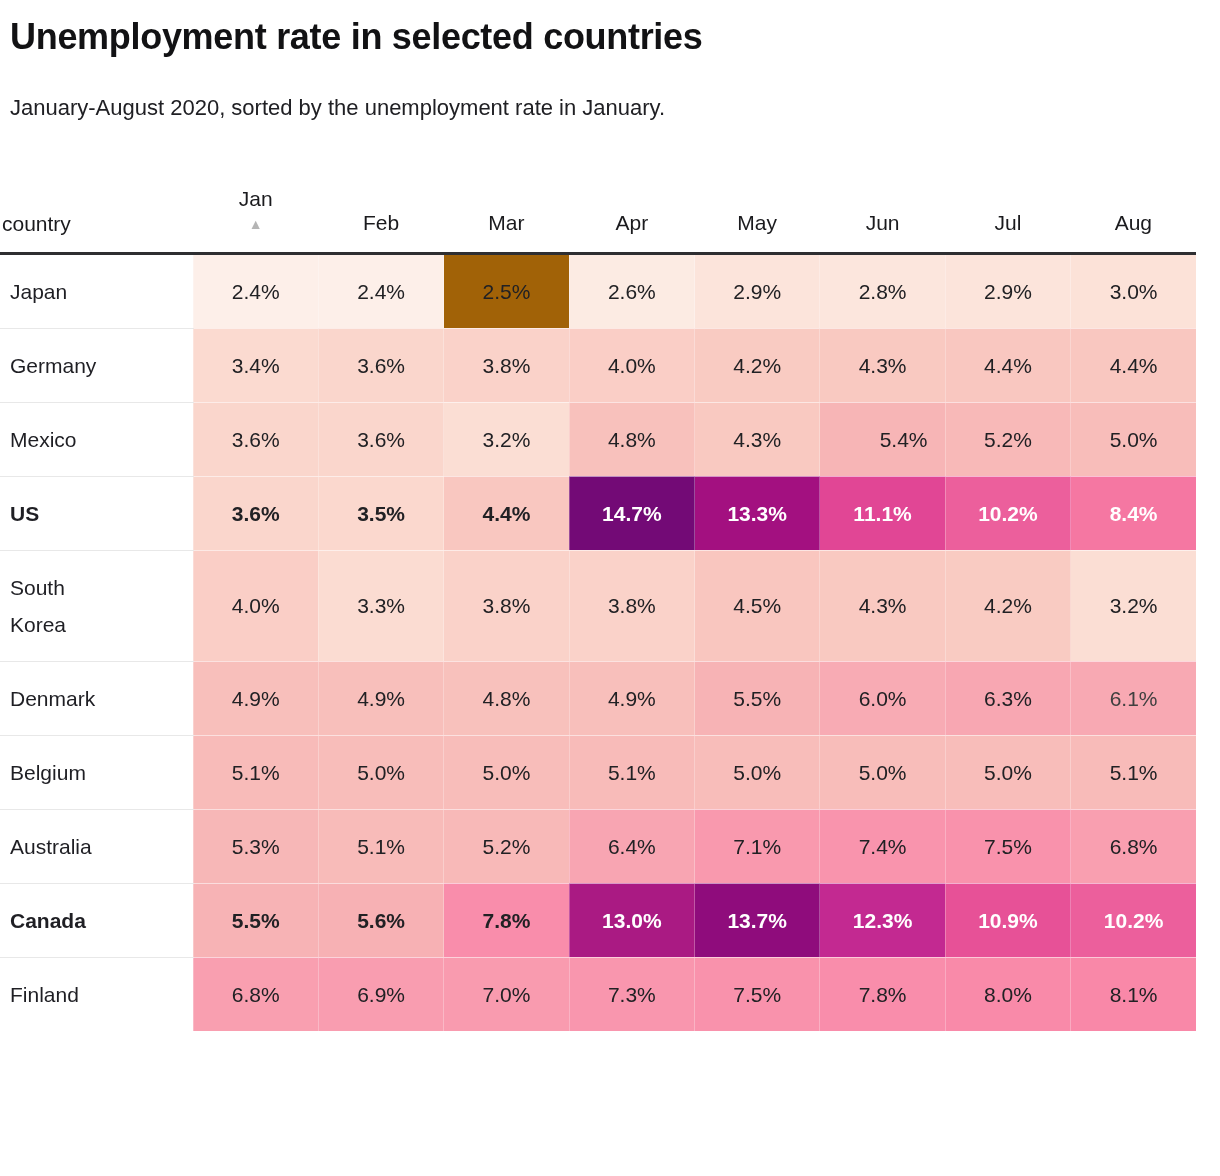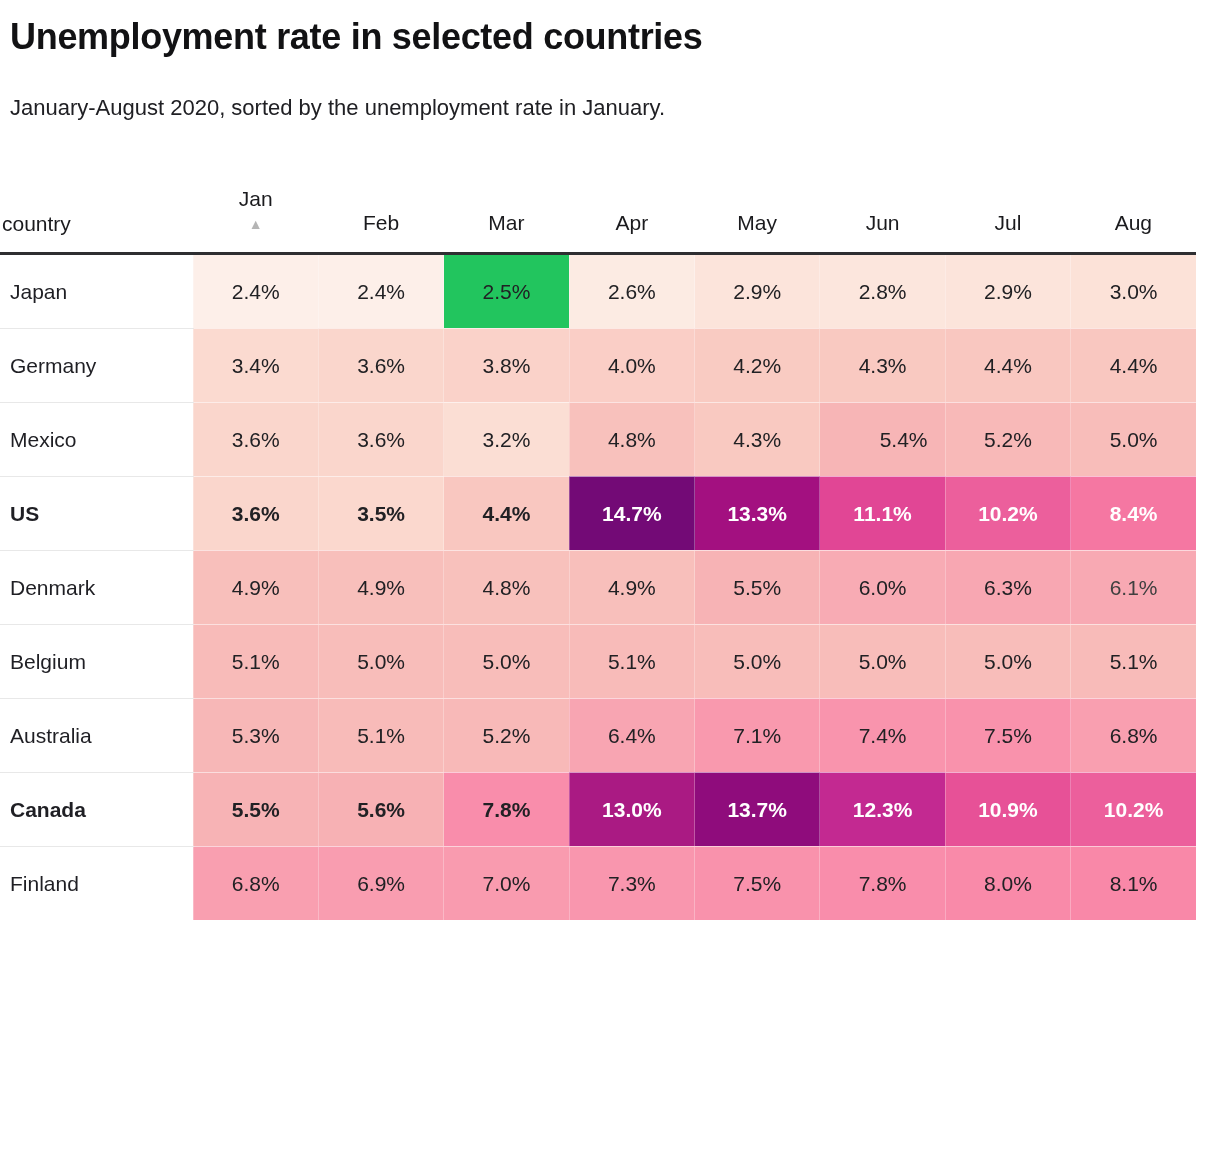--- a/index.html
+++ b/index.html
@@ -120,21 +120,21 @@
             <span class="month-label">Aug</span>
           </th>
         </tr>
     </thead>
     <tbody>
 
     <tr>
           <th class="country-cell">Japan</th>
           <td class="val-cell" style="background: rgb(253, 239, 233); color: rgb(33, 33, 36);">2.4%</td>
           <td class="val-cell" style="background: rgb(253, 239, 233); color: rgb(33, 33, 36);">2.4%</td>
-          <td class="val-cell" style="background: #22c55e; color: rgb(33, 33, 36);">2.5%</td>
+          <td class="val-cell" style="background: #a16207; color: rgb(33, 33, 36);">2.5%</td>
           <td class="val-cell" style="background: rgb(252, 235, 227); color: rgb(33, 33, 36);">2.6%</td>
           <td class="val-cell" style="background: rgb(252, 228, 219); color: rgb(33, 33, 36);">2.9%</td>
           <td class="val-cell" style="background: rgb(252, 230, 221); color: rgb(33, 33, 36);">2.8%</td>
           <td class="val-cell" style="background: rgb(252, 228, 219); color: rgb(33, 33, 36);">2.9%</td>
           <td class="val-cell" style="background: rgb(252, 226, 216); color: rgb(33, 33, 36);">3.0%</td>
         </tr>
         <tr>
           <th class="country-cell">Germany</th>
           <td class="val-cell" style="background: rgb(251, 218, 208); color: rgb(33, 33, 36);">3.4%</td>
           <td class="val-cell" style="background: rgb(250, 214, 204); color: rgb(33, 33, 36);">3.6%</td>
@@ -159,20 +159,32 @@
         <tr class="bold-row">
           <th class="country-cell">US</th>
           <td class="val-cell" style="background: rgb(250, 214, 204); color: rgb(33, 33, 36);">3.6%</td>
           <td class="val-cell" style="background: rgb(251, 216, 206); color: rgb(33, 33, 36);">3.5%</td>
           <td class="val-cell" style="background: rgb(249, 199, 192); color: rgb(33, 33, 36);">4.4%</td>
           <td class="val-cell" style="background: rgb(115, 10, 118); color: rgb(255, 255, 255);">14.7%</td>
           <td class="val-cell" style="background: rgb(163, 16, 128); color: rgb(255, 255, 255);">13.3%</td>
           <td class="val-cell" style="background: rgb(225, 70, 149); color: rgb(255, 255, 255);">11.1%</td>
           <td class="val-cell" style="background: rgb(236, 95, 156); color: rgb(255, 255, 255);">10.2%</td>
           <td class="val-cell" style="background: rgb(245, 119, 162); color: rgb(255, 255, 255);">8.4%</td>
+        </tr>
+        <tr>
+          <th class="country-cell">South
+Korea</th>
+          <td class="val-cell" style="background: rgb(250, 206, 198); color: rgb(33, 33, 36);">4.0%</td>
+          <td class="val-cell" style="background: rgb(251, 220, 210); color: rgb(33, 33, 36);">3.3%</td>
+          <td class="val-cell" style="background: rgb(250, 210, 201); color: rgb(33, 33, 36);">3.8%</td>
+          <td class="val-cell" style="background: rgb(250, 210, 201); color: rgb(33, 33, 36);">3.8%</td>
+          <td class="val-cell" style="background: rgb(249, 198, 191); color: rgb(33, 33, 36);">4.5%</td>
+          <td class="val-cell" style="background: rgb(249, 201, 193); color: rgb(33, 33, 36);">4.3%</td>
+          <td class="val-cell" style="background: rgb(249, 203, 194); color: rgb(33, 33, 36);">4.2%</td>
+          <td class="val-cell" style="background: rgb(251, 222, 212); color: rgb(33, 33, 36);">3.2%</td>
         </tr>
         <tr>
           <th class="country-cell">Denmark</th>
           <td class="val-cell" style="background: rgb(248, 191, 187); color: rgb(33, 33, 36);">4.9%</td>
           <td class="val-cell" style="background: rgb(248, 191, 187); color: rgb(33, 33, 36);">4.9%</td>
           <td class="val-cell" style="background: rgb(248, 193, 188); color: rgb(33, 33, 36);">4.8%</td>
           <td class="val-cell" style="background: rgb(248, 191, 187); color: rgb(33, 33, 36);">4.9%</td>
           <td class="val-cell" style="background: rgb(247, 179, 181); color: rgb(33, 33, 36);">5.5%</td>
           <td class="val-cell" style="background: rgb(248, 171, 180); color: rgb(33, 33, 36);">6.0%</td>
           <td class="val-cell" style="background: rgb(248, 167, 178); color: rgb(33, 33, 36);">6.3%</td>

